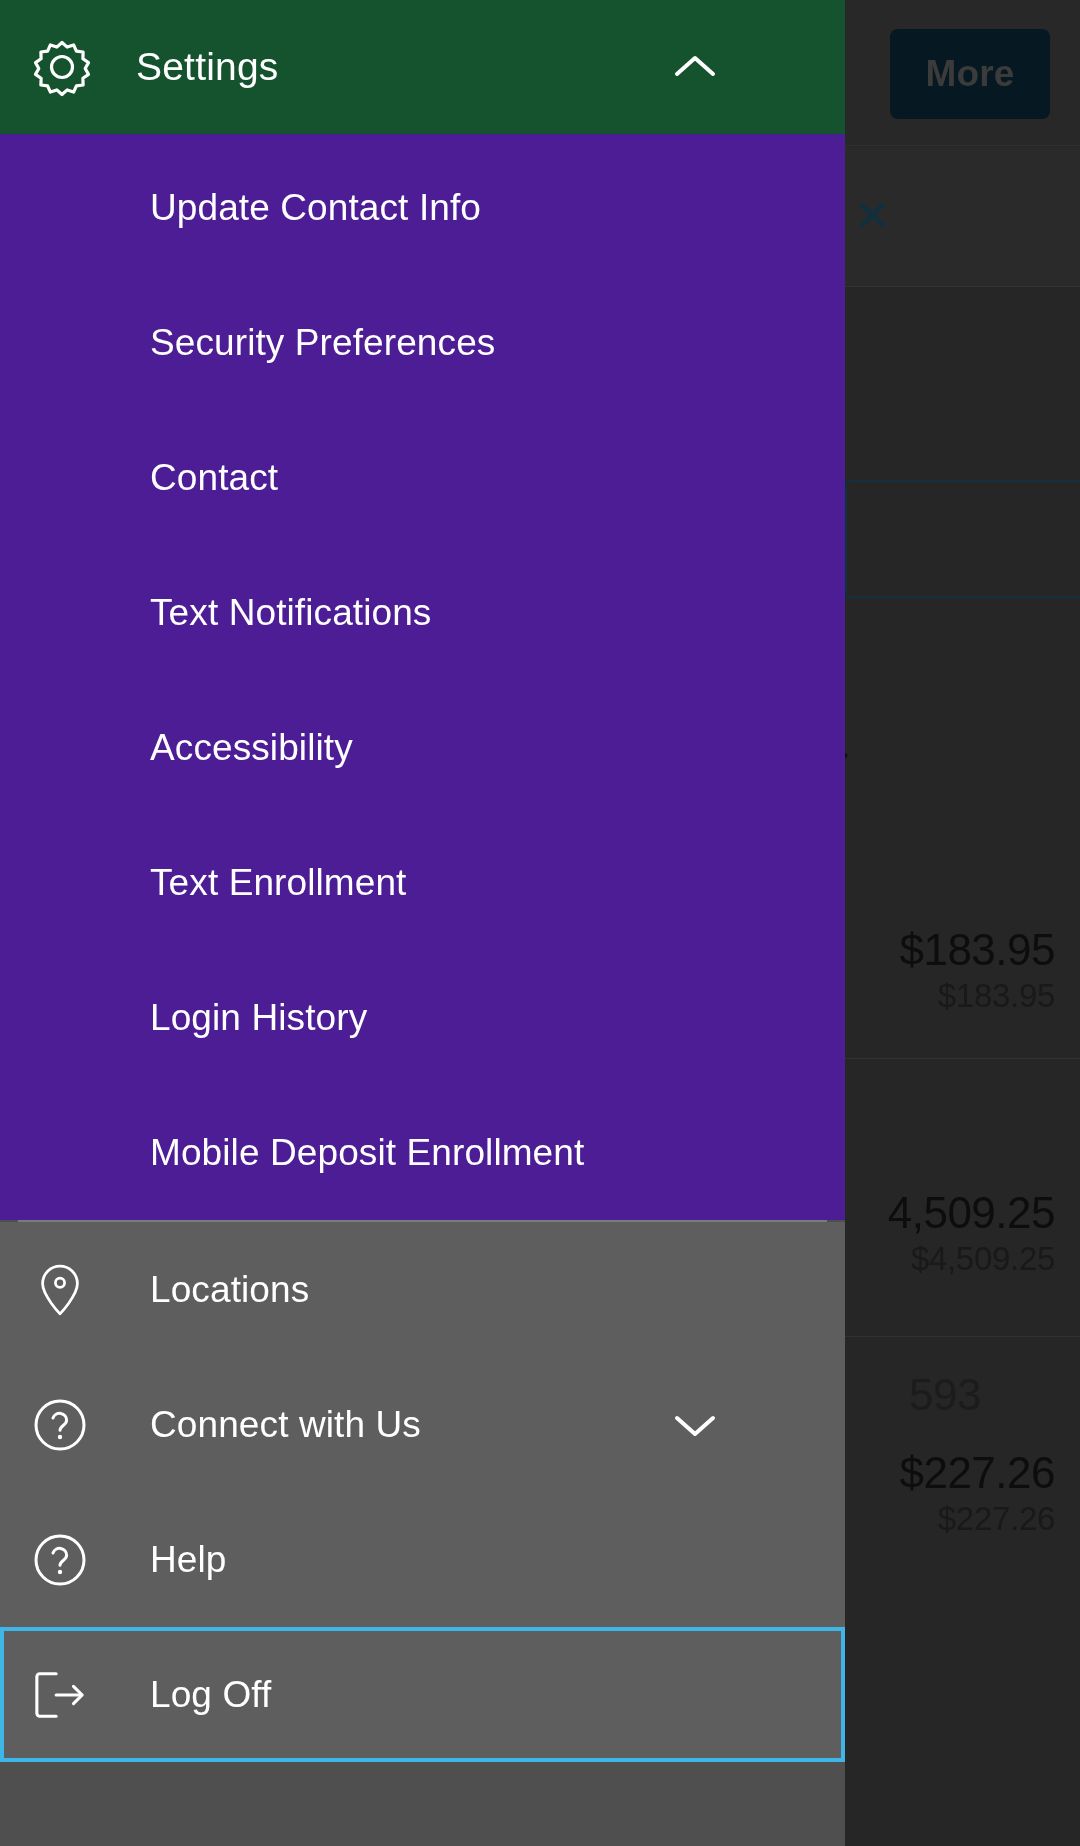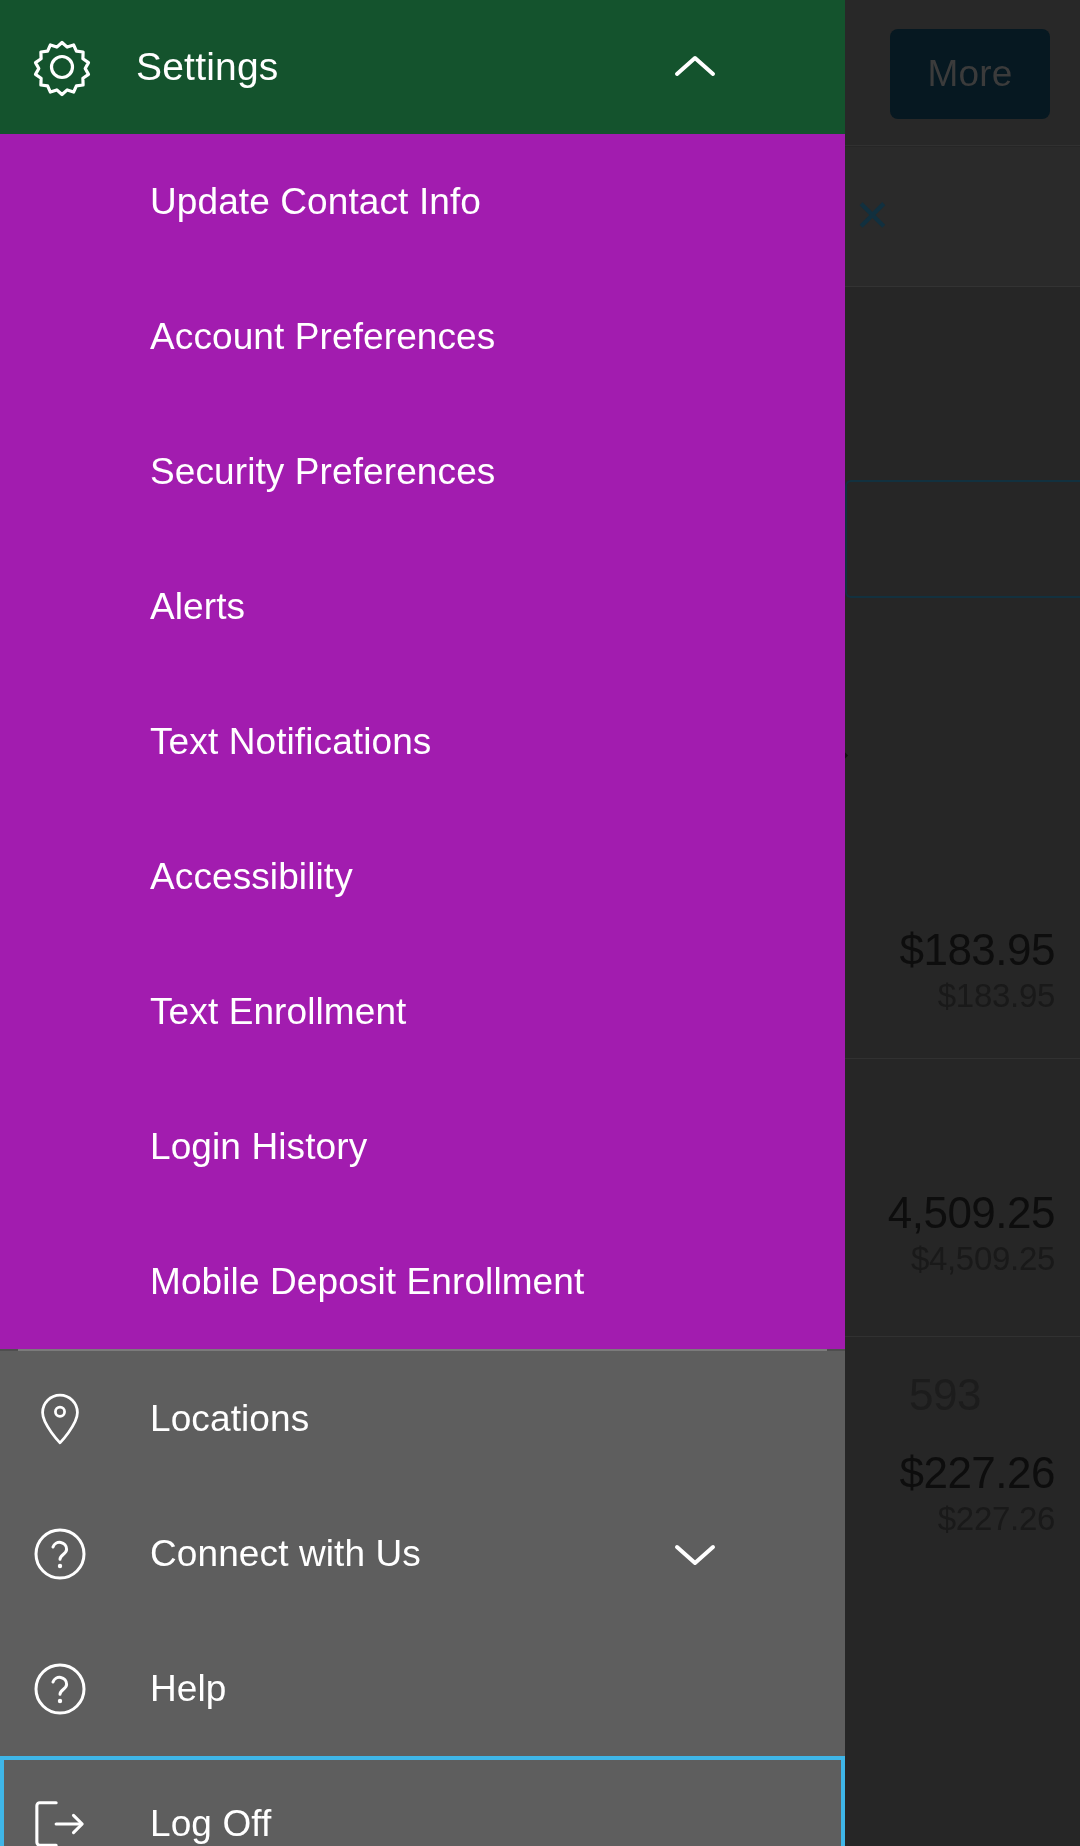--- a/index.html
+++ b/index.html
@@ -24,20 +24,21 @@
   }
   .more-btn {
     position: absolute; right: 30px; top: 29px;
     width: 160px; height: 90px;
     background: #061821;
     border-radius: 8px;
     color: #3b3b3b;
     font-size: 37px;
     display: flex; align-items: center; justify-content: center;
     letter-spacing: .2px;
+    font-weight: bold;
   }
   .bg-notice {
     position: absolute; left: 845px; top: 147px; width: 235px; height: 140px;
     background: #2a2a2a;
     border-bottom: 1px solid #333;
   }
   .notice-x {
     position: absolute; right: 182px; top: 196px;
     width: 44px; height: 44px;
     color: #11303f; font-size: 44px; line-height: 40px;
@@ -93,21 +94,21 @@
   .panel-header .gear { margin-left: 30px; width: 64px; height: 64px; }
   .panel-header .title {
     margin-left: 42px;
     color: #ffffff; font-size: 39px; font-weight: 400; letter-spacing: .2px;
   }
   .panel-header .chev {
     position: absolute; right: 128px; top: 50%; transform: translateY(-50%);
     width: 44px; height: 30px;
   }
 
-  .submenu { background: #a21caf; }
+  .submenu { background: #4c1d95; padding-top: 6px; }
   .sub-item {
     height: 135px;
     display: flex; align-items: center;
     padding-left: 150px;
     color: #ffffff;
     font-size: 37px; font-weight: 400; letter-spacing: .1px;
   }
 
   .divider {
     height: 2px; background: #8a8a8a; opacity: .75;
@@ -202,27 +203,24 @@
           <polyline points="4,22 22,6 40,22"></polyline>
         </svg>
       </span>
     </div>
 
     <div class="submenu">
       <div class="sub-item">
           <span>Update Contact Info</span>
         </div>
       <div class="sub-item">
-          <span>Account Preferences</span>
-        </div>
-      <div class="sub-item">
           <span>Security Preferences</span>
         </div>
       <div class="sub-item">
-          <span>Alerts</span>
+          <span>Contact</span>
         </div>
       <div class="sub-item">
           <span>Text Notifications</span>
         </div>
       <div class="sub-item">
           <span>Accessibility</span>
         </div>
       <div class="sub-item">
           <span>Text Enrollment</span>
         </div>

